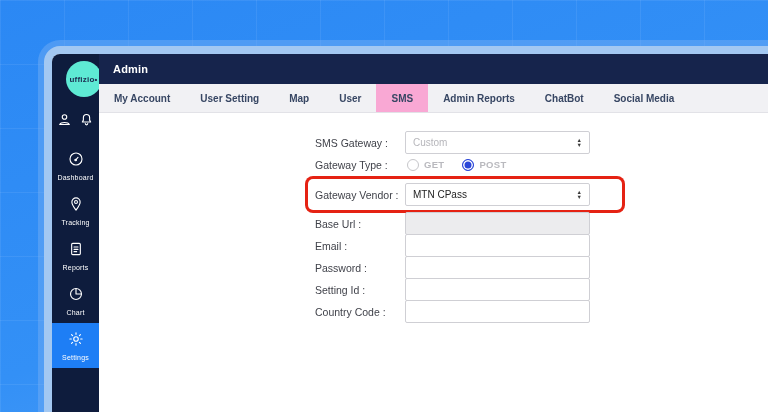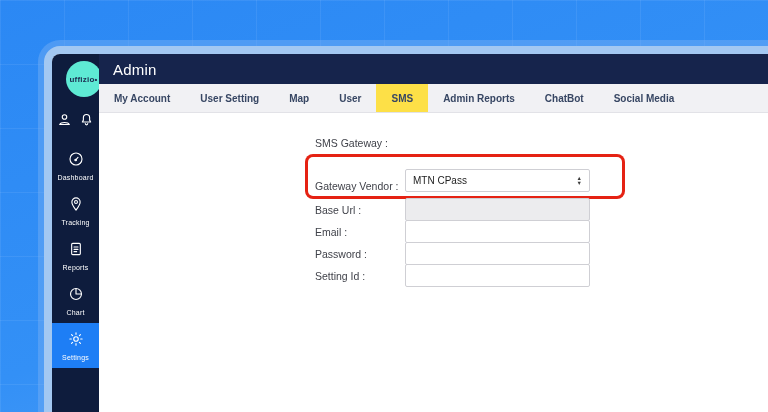--- a/index.html
+++ b/index.html
@@ -42,31 +42,31 @@
   .nav-item svg { width:16px; height:16px; }
   .nav-item .nav-label { font-size:7px; color:#ffffff; margin-top:3px; letter-spacing:0.2px; }
   .nav-item.active { background:#1e7ef5; }
 
   
   .main { flex:1; display:flex; flex-direction:column; min-width:0; }
   .header {
     height:30px; background:#16244c; display:flex; align-items:center;
     padding-left:14px; flex-shrink:0;
   }
-  .header-title { color:#ffffff; font-size:15px; font-weight:normal; letter-spacing:0.2px; }
+  .header-title { color:#ffffff; font-size:11px; font-weight:bold; letter-spacing:0.2px; }
 
   .tabbar {
     height:29px; background:#f1f1f4; border-bottom:1px solid #e2e2e7;
     display:flex; align-items:stretch; flex-shrink:0; overflow:hidden; white-space:nowrap;
   }
   .tab {
     padding:3px 15px; font-size:10px; font-weight:bold; color:#374663;
     display:flex; align-items:center; cursor:pointer; flex-shrink:0;
   }
-  .tab.active { background:#fde047; }
+  .tab.active { background:#f9a8d4; }
 
   .content { flex:1; background:#ffffff; position:relative; }
 
   
   .form { position:absolute; left:216px; top:22px; width:300px; }
   .row { display:flex; align-items:center; margin-bottom:7px; height:15px; }
   .row .flabel { width:90px; flex-shrink:0; font-size:10.5px; color:#40424a; }
   .ctrl {
     width:185px; height:23px; border:1px solid #cfcfd4; border-radius:2px;
     background:#ffffff; display:flex; align-items:center; padding:0 7px;
@@ -75,21 +75,21 @@
   .ctrl.select { justify-content:space-between; cursor:pointer; }
   .ctrl.disabled-text .val { color:#b6b6bb; }
   input.ctrl { outline:none; }
   input.ctrl:disabled, .ctrl.disabled-bg { background:#ececee; }
   .updown { display:flex; flex-direction:column; align-items:center; color:#3a3a3a;
             font-size:5.5px; line-height:4.6px; }
 
   .row.highlighted {
     box-shadow:0 0 0 3px #e52213; border-radius:5px;
     padding:4px 7px; margin-left:-7px; margin-right:-7px;
-    height:39px; margin-top:2px; margin-bottom:6px;align-items:flex-end;
+    height:31px; margin-top:2px; margin-bottom:6px;
   }
 
   .radio-group { display:flex; align-items:center; gap:18px; padding-left:2px; }
   .radio-opt { display:flex; align-items:center; gap:5px; cursor:pointer; }
   .radio-circle {
     width:12px; height:12px; border-radius:50%;
     border:1.5px solid #c6c6ca; background:#fff;
   }
   .radio-opt.selected .radio-circle {
     border:1px solid #2b46d8; background:#2b46d8;
@@ -184,22 +184,42 @@
       <div class="tab">Admin Reports</div>
       <div class="tab">ChatBot</div>
       <div class="tab">Social Media</div>
     </div>
 
     <div class="content">
       <div class="form">
 
         <div class="row">
           <span class="flabel">SMS Gateway :</span>
-        </div>
-
+          <div class="ctrl select disabled-text">
+            <span class="val">Custom</span>
+            <span class="updown">
+                <span>▲</span>
+                <span>▼</span>
+              </span>
+          </div>
+        </div>
+
+        <div class="row">
+          <span class="flabel">Gateway Type :</span>
+          <div class="radio-group">
+            <span class="radio-opt">
+              <span class="radio-circle"></span>
+              <span class="rlabel">GET</span>
+            </span>
+            <span class="radio-opt selected">
+              <span class="radio-circle"></span>
+              <span class="rlabel">POST</span>
+            </span>
+          </div>
+        </div>
 
         <div class="row highlighted">
           <span class="flabel">Gateway Vendor :</span>
           <div class="ctrl select">
             <span class="val">MTN CPass</span>
             <span class="updown">
                 <span>▲</span>
                 <span>▼</span>
               </span>
           </div>
@@ -218,17 +238,21 @@
         <div class="row">
           <span class="flabel">Password :</span>
           <input class="ctrl" value="" style="">
         </div>
 
         <div class="row">
           <span class="flabel">Setting Id :</span>
           <input class="ctrl" value="" style="">
         </div>
 
+        <div class="row">
+          <span class="flabel">Country Code :</span>
+          <input class="ctrl" value="" style="">
+        </div>
 
       </div>
     </div>
   </div>
 </div>
 
 </body></html>

